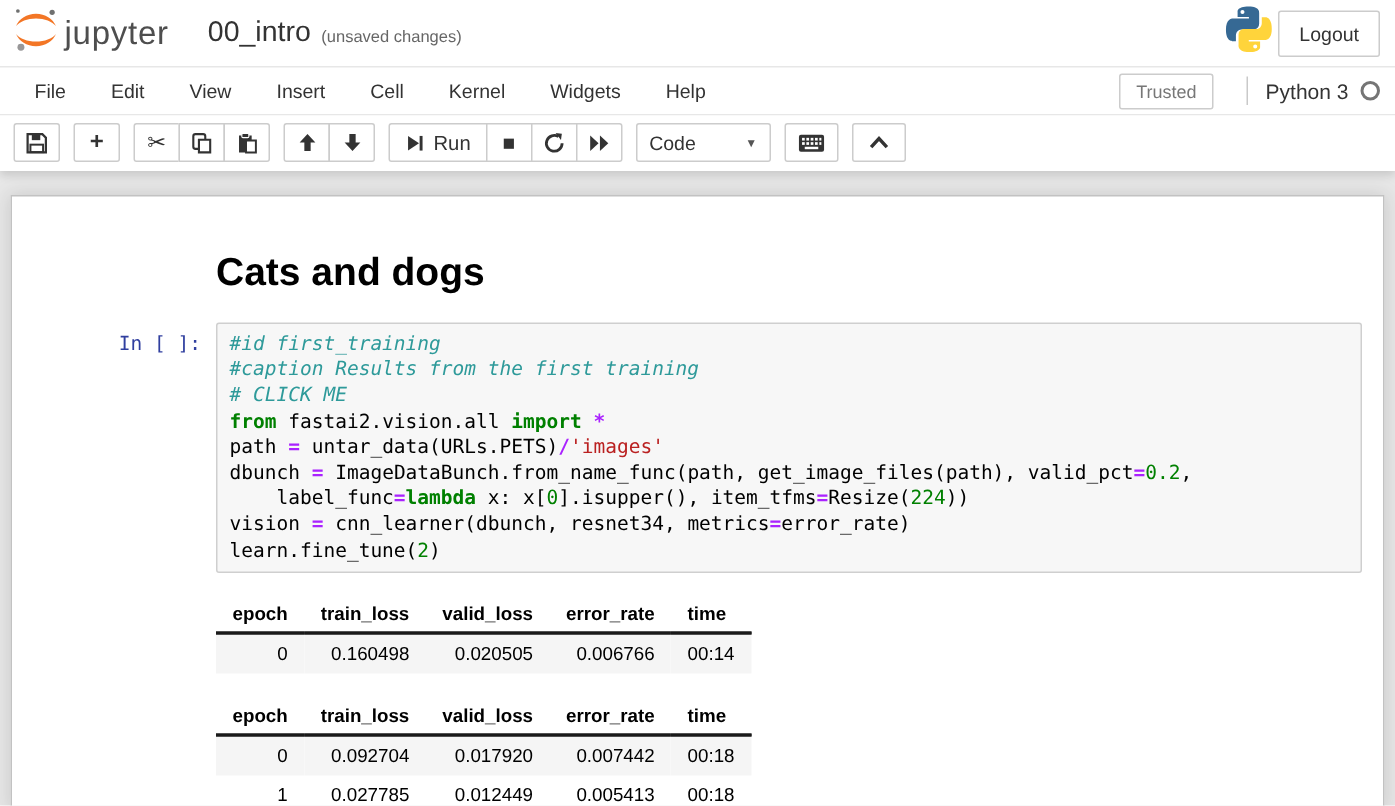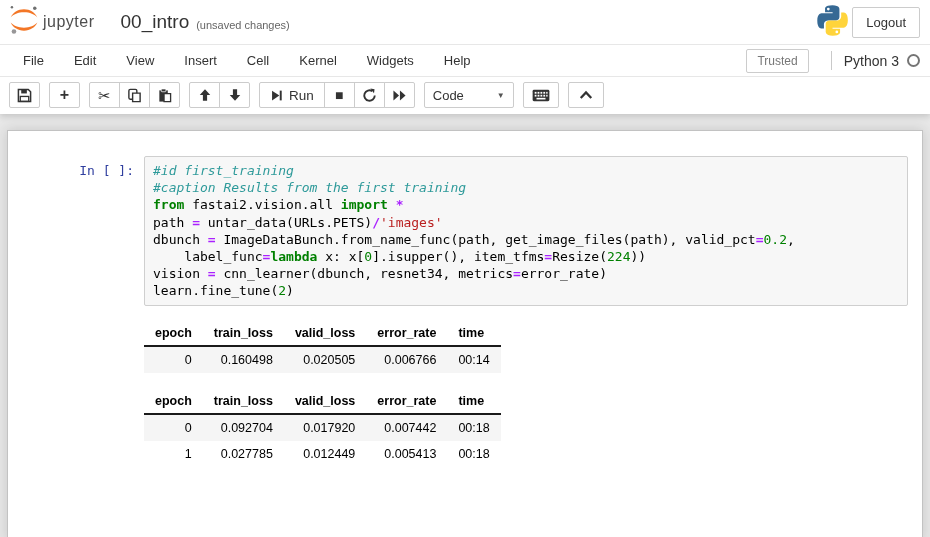--- a/index.html
+++ b/index.html
@@ -3,21 +3,21 @@
 <meta charset="utf-8">
 <style>
   * { margin:0; padding:0; box-sizing:border-box; }
   html,body { width:930px; height:537px; overflow:hidden;
     font-family:"Liberation Sans","DejaVu Sans",sans-serif; background:#fff; }
 
   
   .header { background:#fff; position:relative; z-index:10; box-shadow:0 3px 6px rgba(0,0,0,.14); }
   .header-top { display:flex; align-items:center; height:44px; padding:0 8px; }
   .logo { display:flex; align-items:center; cursor:pointer; }
-  .logo-text { font-size:16px; color:#4E4E4E; margin-left:3px; letter-spacing:.5px; }
+  .logo-text { font-size:22px; color:#4E4E4E; margin-left:3px; letter-spacing:.5px; }
   .nb-title { font-size:19px; color:#333; margin-left:26px; }
   .checkpoint { font-size:11px; color:#666; margin-left:7px; margin-top:5px; }
   .header-right { margin-left:auto; display:flex; align-items:center; gap:4px; padding-right:2px; }
   .logout-btn { font-size:13px; color:#333; background:#fff; border:1px solid #ccc; border-radius:2px;
     padding:7px 13px; cursor:pointer; }
 
   
   .menubar { display:flex; align-items:center; border-top:1px solid #e7e7e7; border-bottom:1px solid #e7e7e7;
     height:33px; padding-left:8px; }
   .menu-item { font-size:13px; color:#333; padding:8px 15px; cursor:pointer; }
@@ -243,28 +243,35 @@
             </svg>
         </span>
       </div>
     </div>
   </div>
 </div>
 
 <div id="site">
   <div class="nb-container">
 
+    <div class="cell">
+      <div class="prompt"></div>
+      <div class="inner-cell text-cell-render">
+        <h1>Cats and dogs</h1>
+      </div>
+    </div>
 
     <div class="cell">
       <div class="prompt">In [ ]:</div>
       <div class="inner-cell">
         <div class="input-area">
           <div>
               <div class="cm-line"><span class="tok-com">#id first_training</span></div>
               <div class="cm-line"><span class="tok-com">#caption Results from the first training</span></div>
+              <div class="cm-line"><span class="tok-com"># CLICK ME</span></div>
               <div class="cm-line"><span class="tok-kw">from</span><span class="tok-pln"> fastai2.vision.all </span><span class="tok-kw">import</span><span class="tok-pln"> </span><span class="tok-op">*</span></div>
               <div class="cm-line"><span class="tok-pln">path </span><span class="tok-op">=</span><span class="tok-pln"> untar_data(URLs.PETS)</span><span class="tok-op">/</span><span class="tok-str">'images'</span></div>
               <div class="cm-line"><span class="tok-pln">dbunch </span><span class="tok-op">=</span><span class="tok-pln"> ImageDataBunch.from_name_func(path, get_image_files(path), valid_pct</span><span class="tok-op">=</span><span class="tok-num">0.2</span><span class="tok-pln">,</span></div>
               <div class="cm-line"><span class="tok-pln">    label_func</span><span class="tok-op">=</span><span class="tok-kw">lambda</span><span class="tok-pln"> x: x[</span><span class="tok-num">0</span><span class="tok-pln">].isupper(), item_tfms</span><span class="tok-op">=</span><span class="tok-pln">Resize(</span><span class="tok-num">224</span><span class="tok-pln">))</span></div>
               <div class="cm-line"><span class="tok-pln">vision </span><span class="tok-op">=</span><span class="tok-pln"> cnn_learner(dbunch, resnet34, metrics</span><span class="tok-op">=</span><span class="tok-pln">error_rate)</span></div>
               <div class="cm-line"><span class="tok-pln">learn.fine_tune(</span><span class="tok-num">2</span><span class="tok-pln">)</span></div>
             </div>
         </div>
       </div>
     </div>

